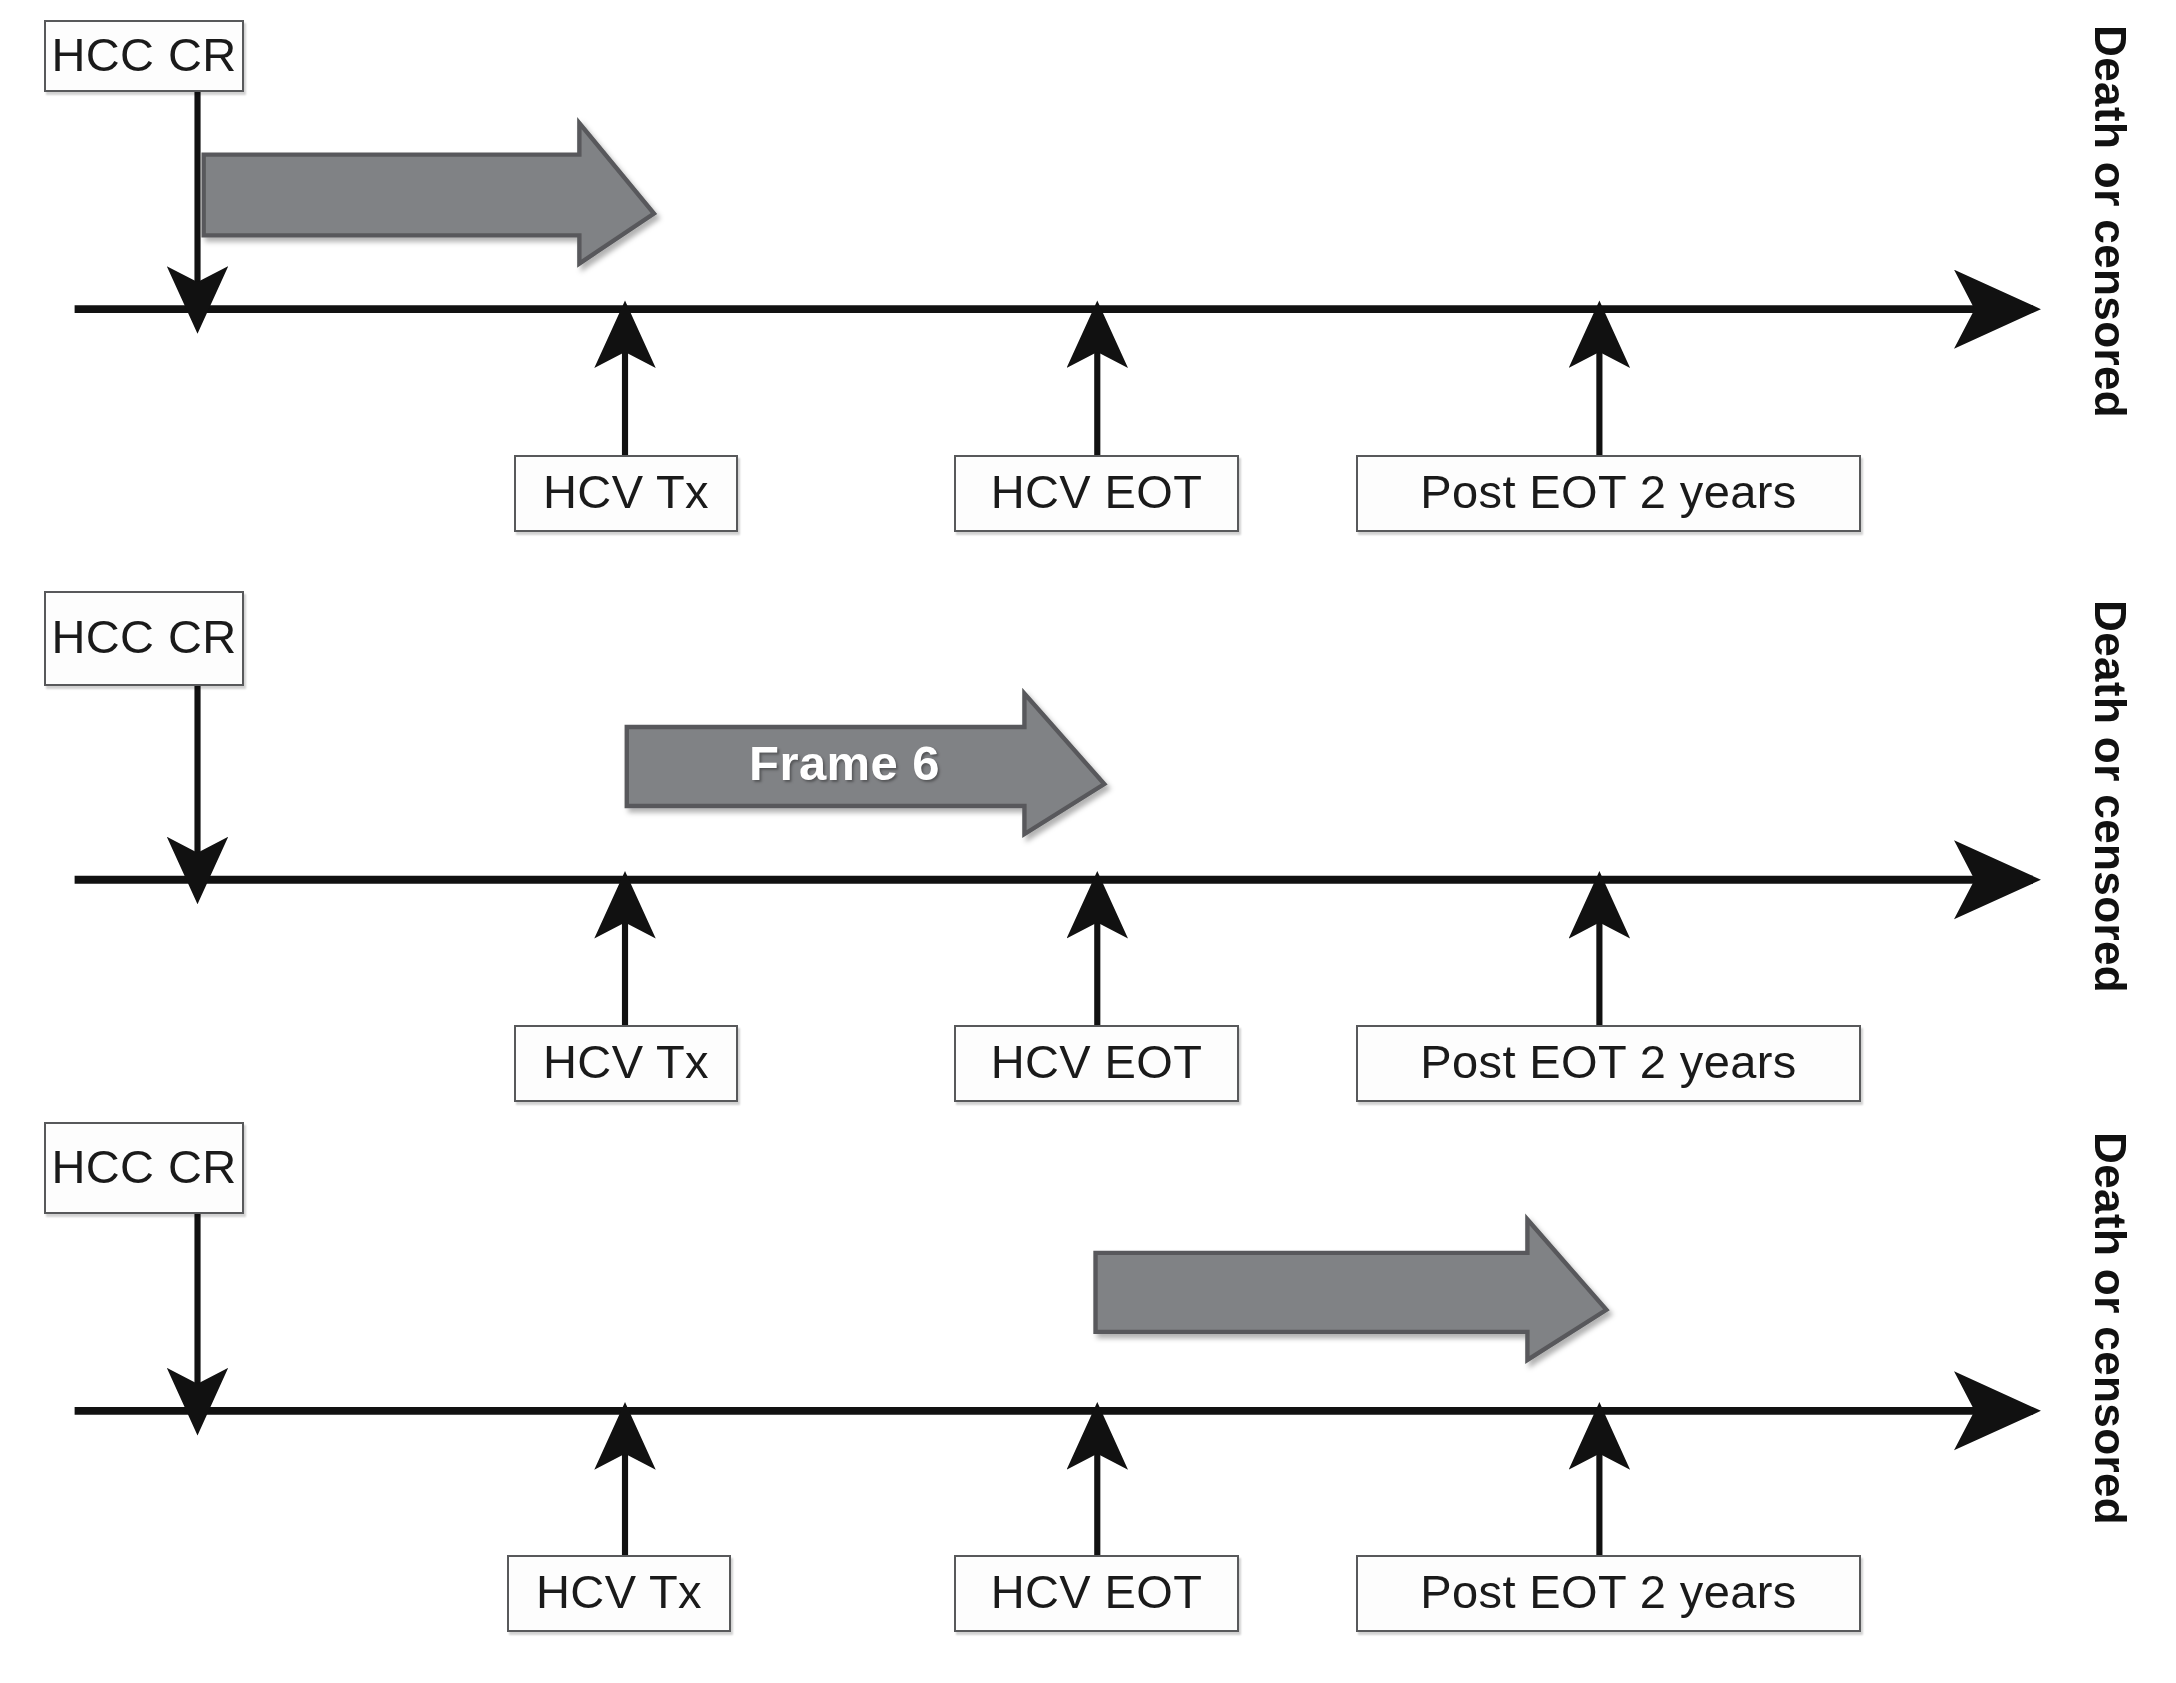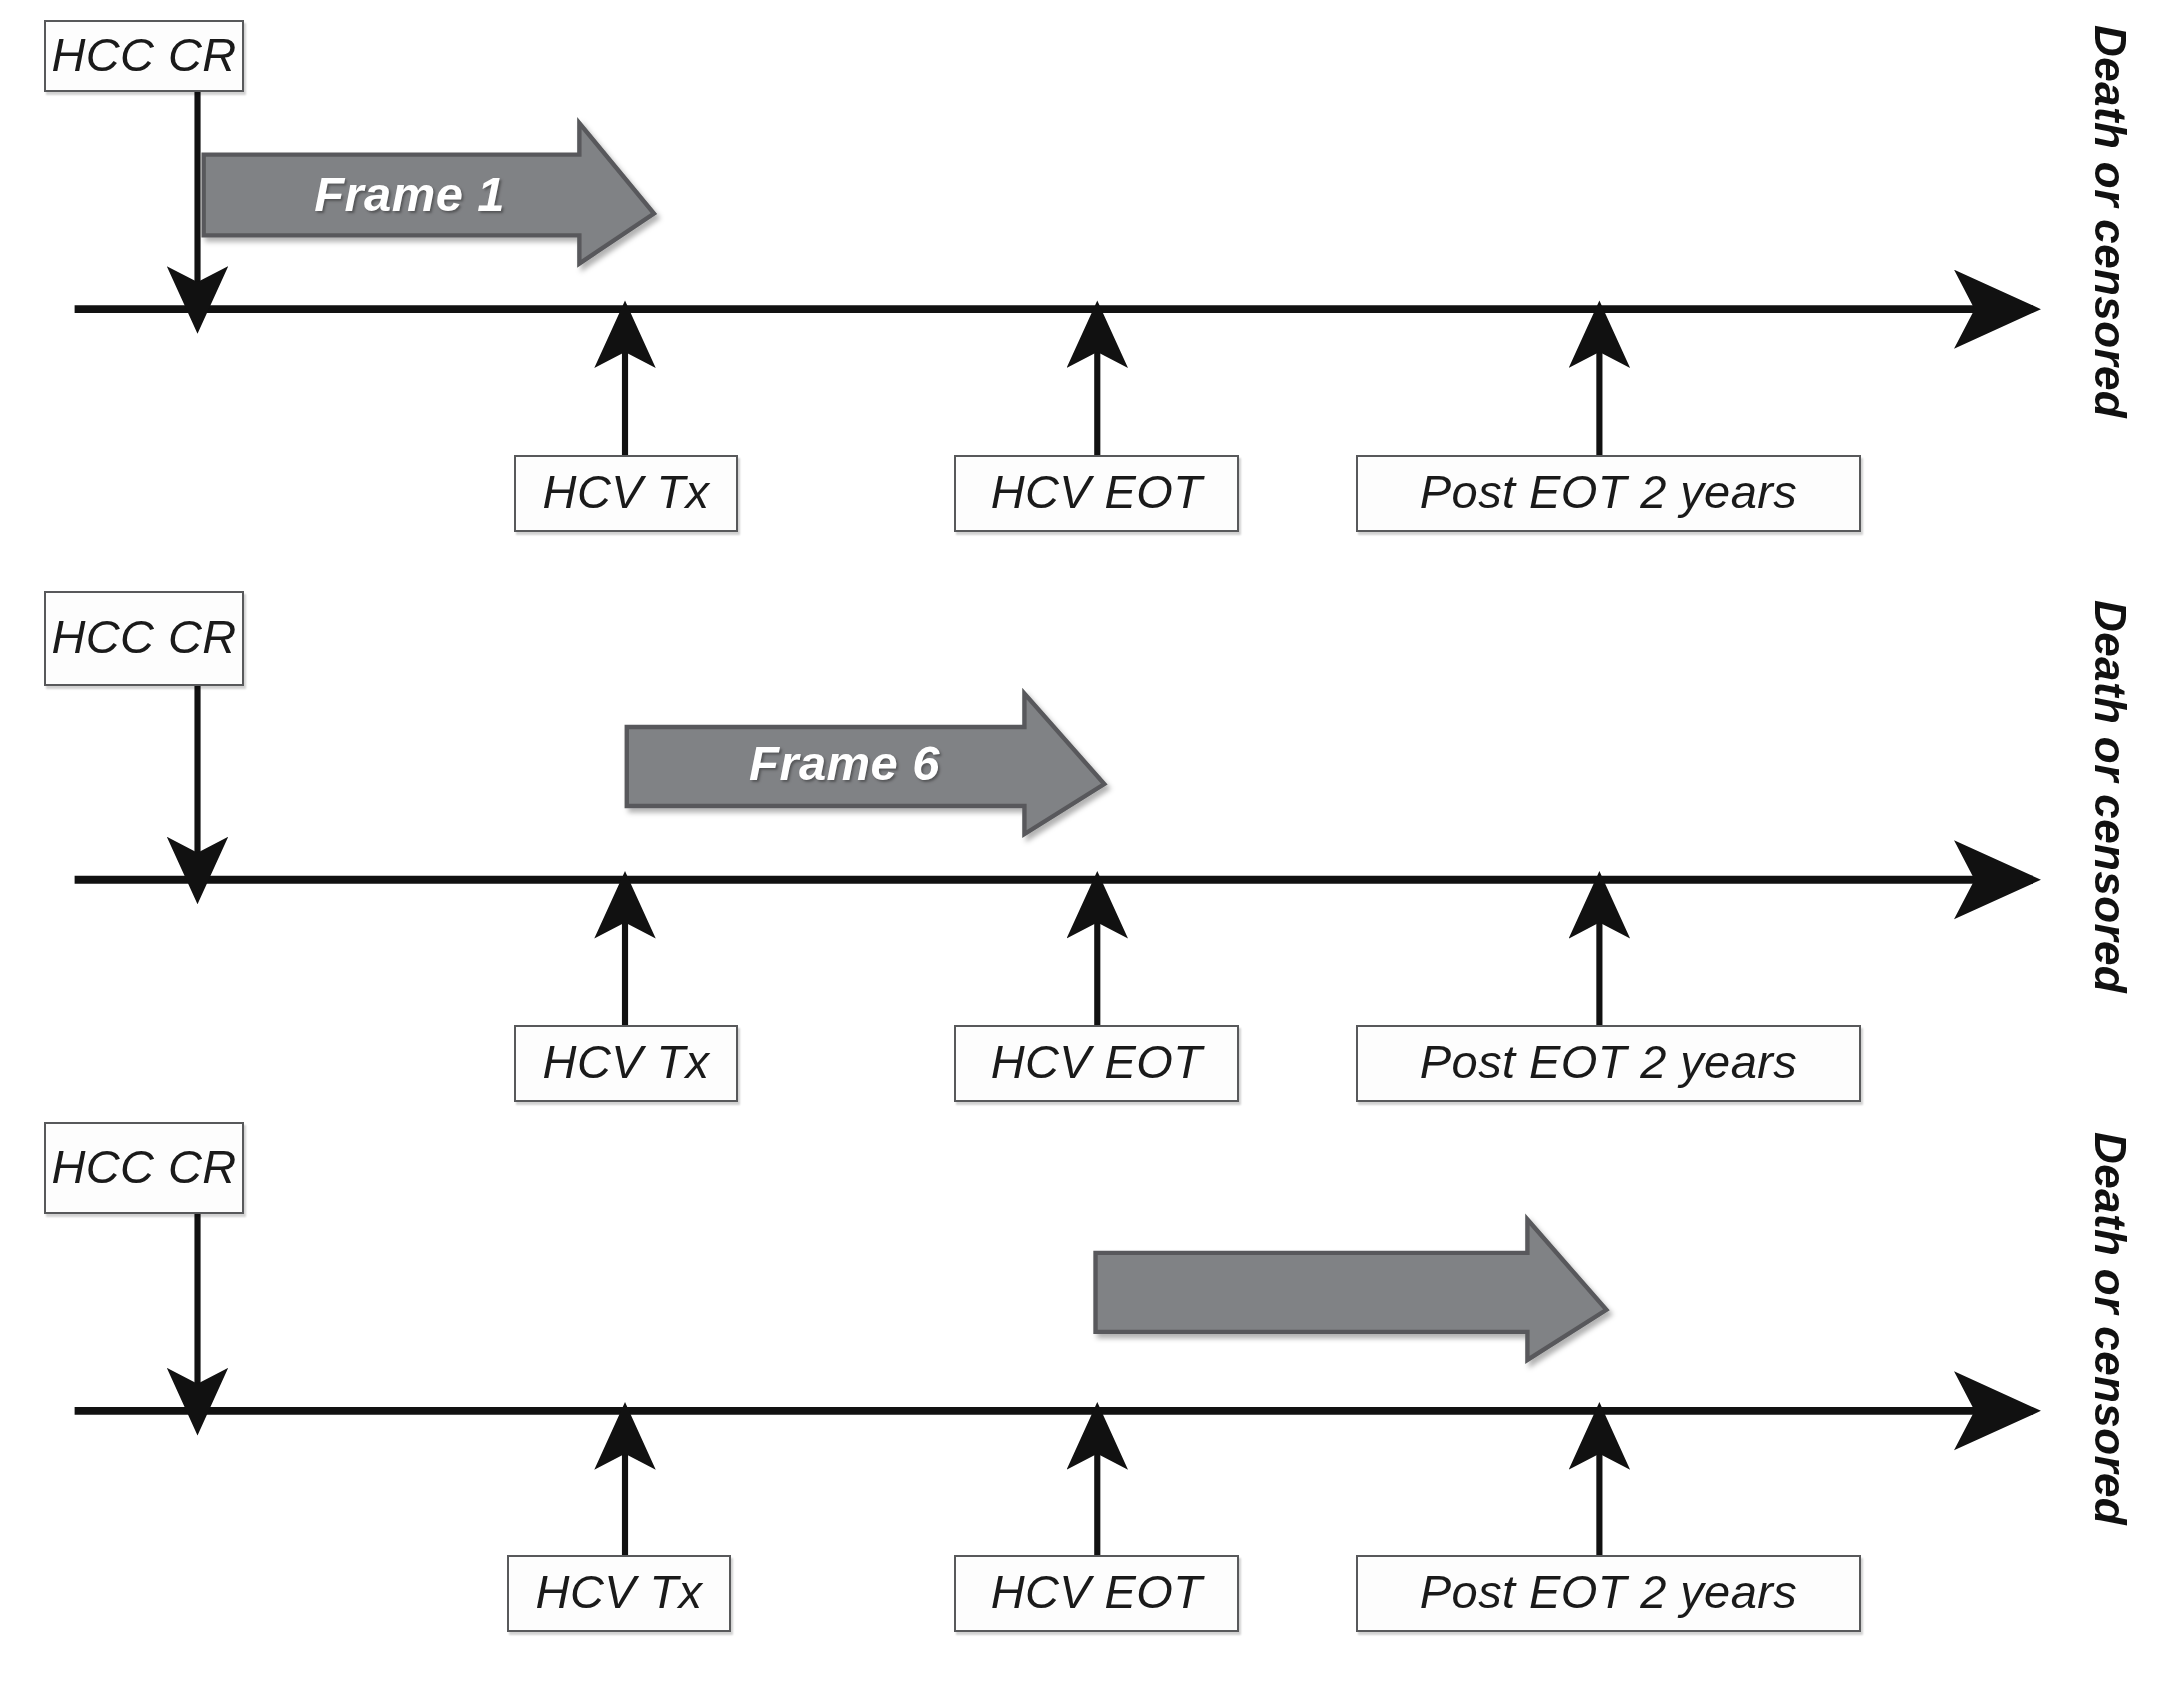--- a/index.html
+++ b/index.html
@@ -9,21 +9,20 @@
   }
   body {
     font-family: "Liberation Sans", sans-serif;
   }
   #stage {
     position: relative;
     width: 2177px;
     height: 1684px;
     background: #ffffff;
     overflow: hidden;
-    font-style: italic;
   }
   #stage svg {
     position: absolute;
     left: 0;
     top: 0;
   }
   .node-box {
     position: absolute;
     background: #fdfdfd;
     border: 2.6px solid #58595b;
@@ -129,23 +128,20 @@
       <line x1="1822" y1="1775" x2="1822" y2="1611" stroke="#111111" stroke-width="7" marker-end="url(#tick-up)"></line>
 
       <path d="M1248,1427 L1740,1427 L1740,1389 L1830,1492 L1740,1549 L1740,1517 L1248,1517 Z" fill="#808285" stroke="#58595b" stroke-width="5" stroke-linejoin="miter" filter="url(#softshadow)"></path>
     </g>
   </svg>
 
   <div class="node-box" style="left:44px; top:20px; width:200px; height:72px;">
     <span class="node-label">HCC CR</span>
   </div>
 
-  <div class="frame-arrow" style="left:204px; top:123px; width:452px; height:142px;">
-    <span class="frame-label">Frame 1</span>
-  </div>
 
   <div class="node-box" style="left:514px; top:455px; width:224px; height:77px;">
     <span class="node-label">HCV Tx</span>
   </div>
 
   <div class="node-box" style="left:954px; top:455px; width:285px; height:77px;">
     <span class="node-label">HCV EOT</span>
   </div>
 
   <div class="node-box" style="left:1356px; top:455px; width:505px; height:77px;">

